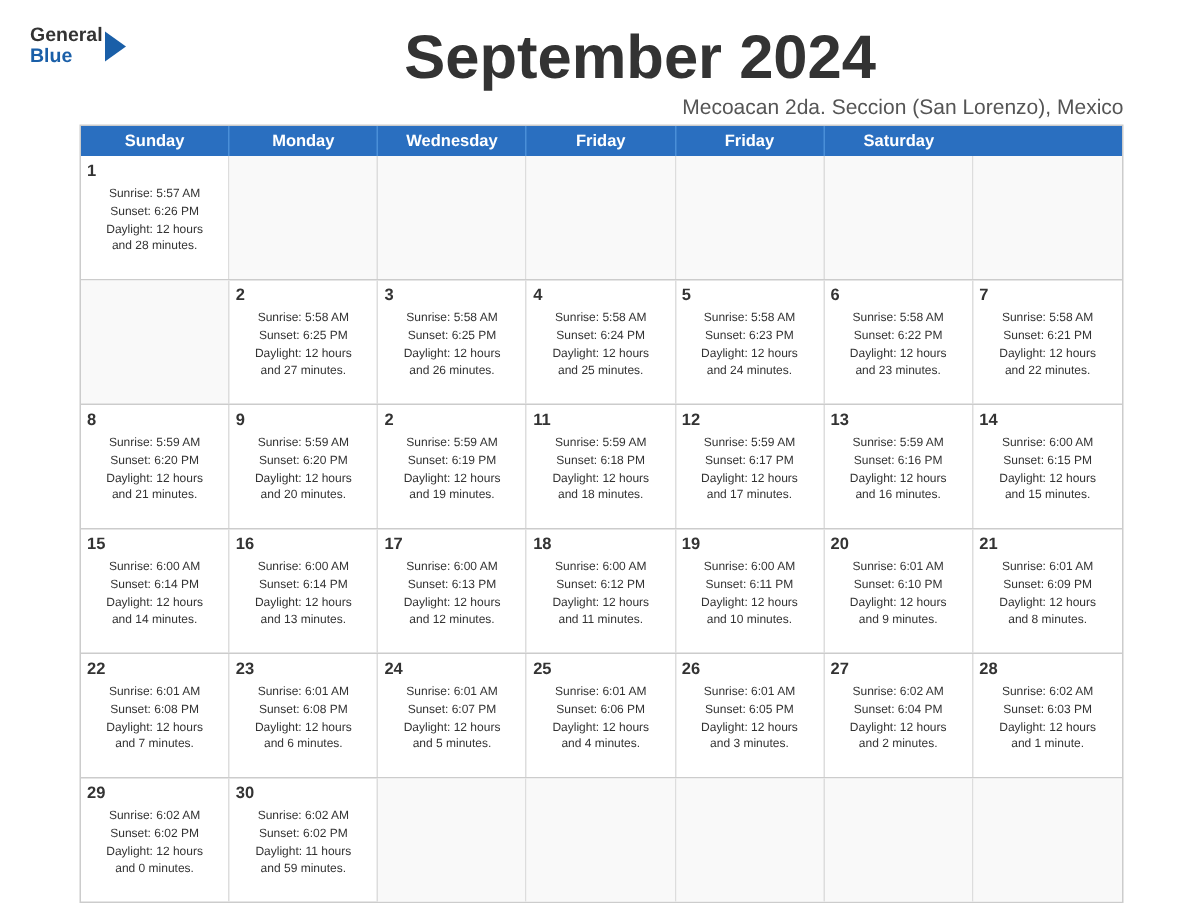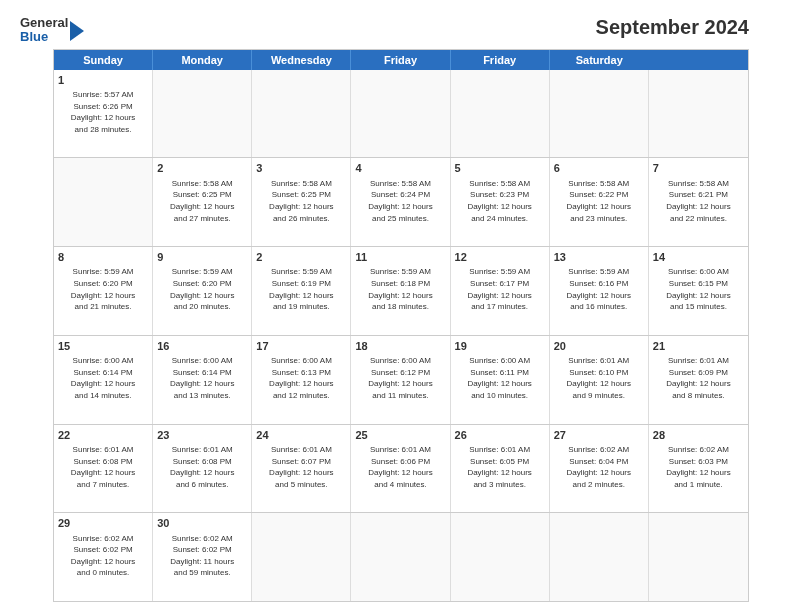--- a/index.html
+++ b/index.html
@@ -45,24 +45,25 @@
       border-color: transparent transparent transparent #1a5fa8;
       margin-left: 2px;
       margin-top: 2px;
     }
     .title-block {
       text-align: right;
       flex: 1;
       margin-left: 20px;
     }
     .title-block h1 {
-      font-size: 20px;
+      font-size: 41px;
       font-weight: bold;
       color: #333;
       line-height: 1.1;
+      text-align: center;
     }
     .title-block h2 {
       font-size: 14px;
       font-weight: normal;
       color: #555;
       margin-top: 2px;
     }
     .calendar {
       flex: 1;
       display: flex;
@@ -126,20 +127,21 @@
   <div class="header">
     <div class="logo">
       <div class="logo-text">
         <span class="general">General</span>
         <span class="blue">Blue</span>
       </div>
       <div class="logo-arrow"></div>
     </div>
     <div class="title-block">
       <h1>September 2024</h1>
+      <h2>Mecoacan 2da. Seccion (San Lorenzo), Mexico</h2>
     </div>
   </div>
 
   <div class="calendar">
     <div class="cal-header">
       <div class="cal-header-cell">Sunday</div>
       <div class="cal-header-cell">Monday</div>
       <div class="cal-header-cell">Wednesday</div>
       <div class="cal-header-cell">Friday</div>
       <div class="cal-header-cell">Friday</div>

